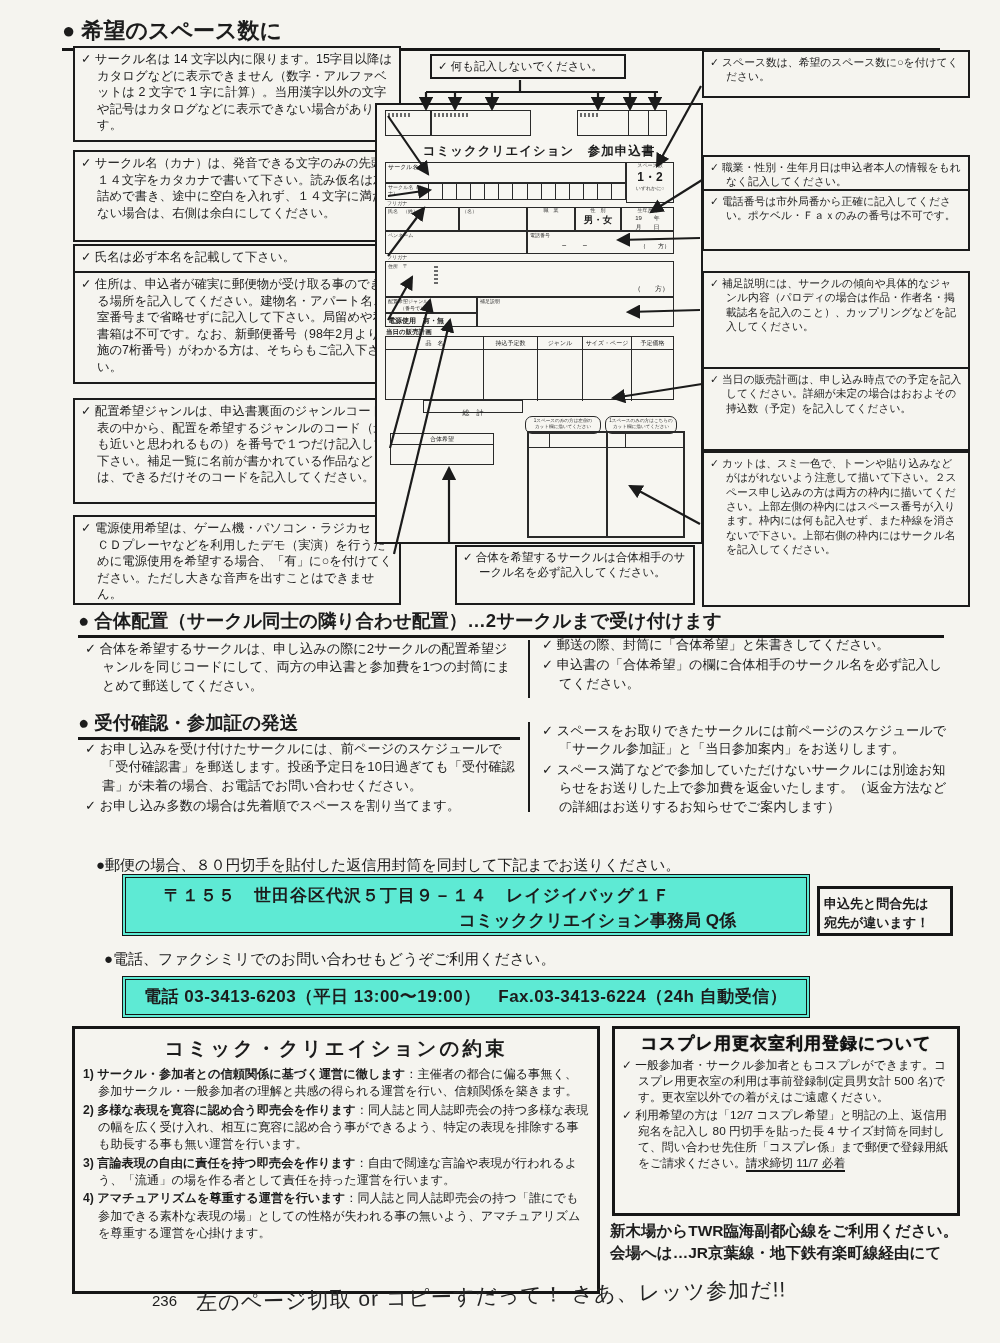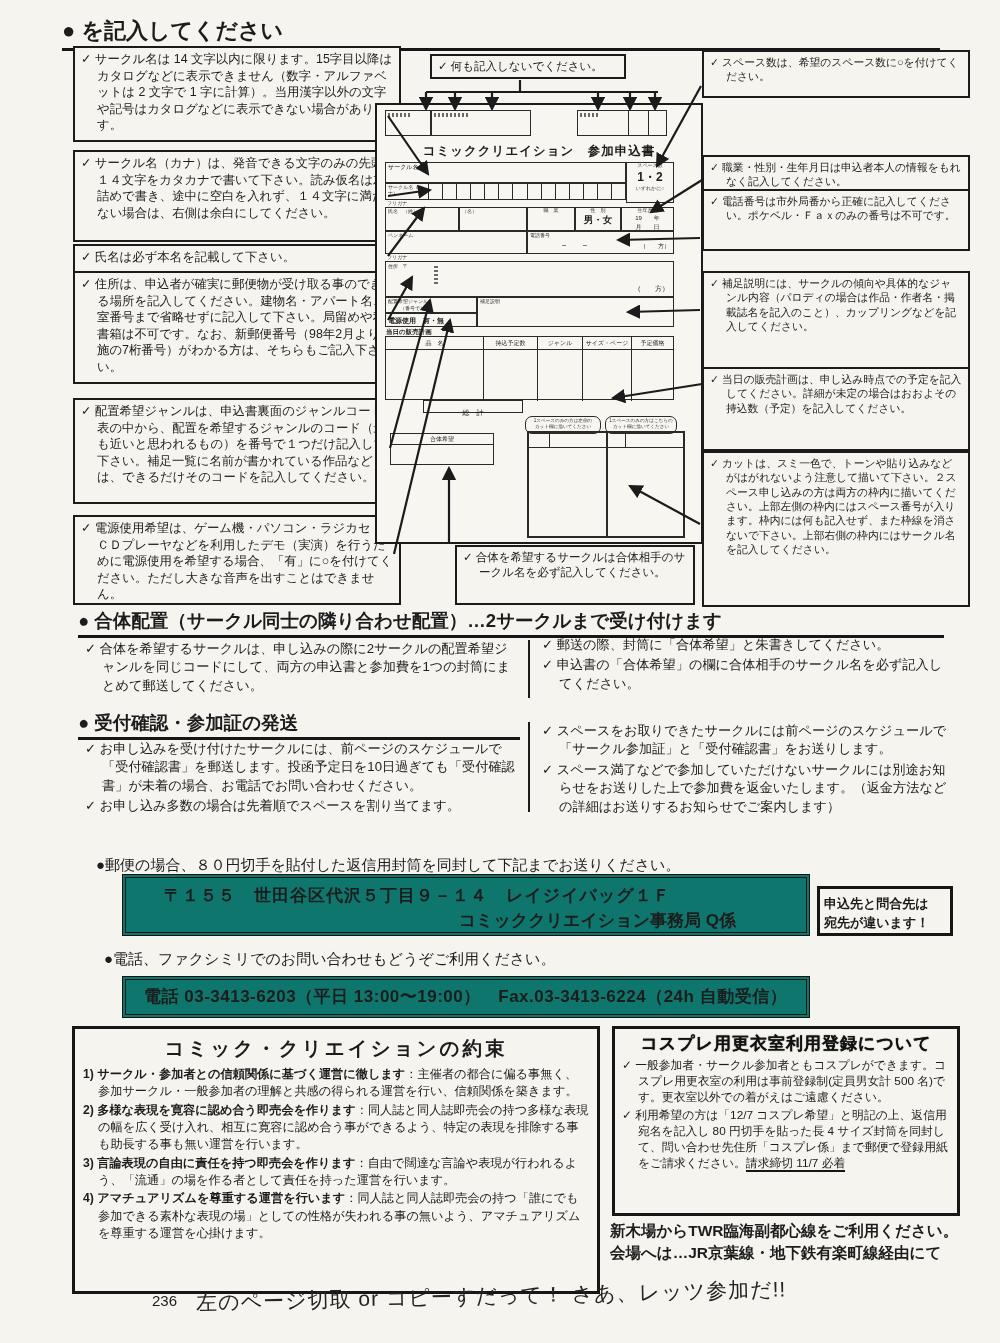--- a/index.html
+++ b/index.html
@@ -21,36 +21,36 @@
   .form{border:2px solid #1b1b1b;background:#f7f6f1;}
   .fc{border:1px solid #2a2a2a;position:absolute;box-sizing:border-box;}
   .tl{font-size:6px;line-height:1.1;color:#222;}
   .tl5{font-size:5px;line-height:1.1;color:#333;}
   .smudge{background:repeating-linear-gradient(90deg,#6a6a6a 0 2px,transparent 2px 4px);height:4px;}
   .kana{display:flex;}
   .kana div{flex:1;border-right:1px solid #2a2a2a;}
   .kana div:last-child{border-right:none;}
   .rnote{border:1px solid #2a2a2a;border-radius:7px;font-size:4.6px;line-height:1.25;text-align:center;white-space:pre-line;padding-top:1px;color:#333;}
   
-  .dbox{border:4px double #141414;background:#0f766e;box-sizing:border-box;}
+  .dbox{border:4px double #141414;background:#5eead4;box-sizing:border-box;}
   
   .pbox{border:3px solid #161616;box-sizing:border-box;background:#f5f4ef;}
   .pitem{padding-left:15px;text-indent:-15px;margin-bottom:1px;}
   .cos-title{font-weight:bold;text-align:center;letter-spacing:1px;color:#111;
     text-shadow:0 0 1px #111;}
   .uline{border-bottom:2px solid #161616;}
   .hand{font-size:21px;letter-spacing:1px;color:#242424;transform:rotate(-1.3deg);white-space:nowrap;}
   svg.arrows{position:absolute;left:0;top:0;pointer-events:none;z-index:40;}
 </style>
 </head>
 <body>
 
 <div class="page">
 
-  <div class="abs hd" style="left:62px;top:16px;width:878px;font-size:22px;">● を記入してください</div>
+  <div class="abs hd" style="left:62px;top:16px;width:878px;font-size:22px;">● 希望のスペース数に</div>
 
   <div class="abs nb lnb" style="top:46px;height:86px;">
       <div class="hang">✓ サークル名は 14 文字以内に限ります。15字目以降はカタログなどに表示できません（数字・アルファベットは 2 文字で 1 字に計算）。当用漢字以外の文字や記号はカタログなどに表示できない場合があります。</div>
     </div>
   <div class="abs nb lnb" style="top:150px;height:82px;">
       <div class="hang">✓ サークル名（カナ）は、発音できる文字のみの先頭１４文字をカタカナで書いて下さい。読み仮名は左詰めで書き、途中に空白を入れず、１４文字に満たない場合は、右側は余白にしてください。</div>
     </div>
   <div class="abs nb lnb" style="top:244px;height:22px;">
       <div class="hang">✓ 氏名は必ず本名を記載して下さい。</div>
     </div>
@@ -231,21 +231,21 @@
     <div class="it">✓ 申込書の「合体希望」の欄に合体相手のサークル名を必ず記入してください。</div>
   </div>
 
   <div class="abs hd" style="left:78px;top:710px;width:442px;font-size:18.5px;">● 受付確認・参加証の発送</div>
   <div class="abs bul" style="left:85px;top:740px;width:434px;">
     <div class="it">✓ お申し込みを受け付けたサークルには、前ページのスケジュールで「受付確認書」を郵送します。投函予定日を10日過ぎても「受付確認書」が未着の場合、お電話でお問い合わせください。</div>
     <div class="it">✓ お申し込み多数の場合は先着順でスペースを割り当てます。</div>
   </div>
   <div class="abs vdiv" style="left:528px;top:722px;height:90px;"></div>
   <div class="abs bul" style="left:542px;top:722px;width:414px;">
-    <div class="it">✓ スペースをお取りできたサークルには前ページのスケジュールで「サークル参加証」と「受付確認書」をお送りします。</div>
+    <div class="it">✓ スペースをお取りできたサークルには前ページのスケジュールで「サークル参加証」と「当日参加案内」をお送りします。</div>
     <div class="it">✓ スペース満了などで参加していただけないサークルには別途お知らせをお送りした上で参加費を返金いたします。（返金方法などの詳細はお送りするお知らせでご案内します）</div>
   </div>
 
   <div class="abs" style="left:96px;top:856px;font-size:15px;">●郵便の場合、８０円切手を貼付した返信用封筒を同封して下記までお送りください。</div>
 
   <div class="abs dbox" style="left:122px;top:874px;width:688px;height:62px;padding:6px 14px;">
     <div style="font-size:17px;font-weight:bold;letter-spacing:1px;padding-left:24px;">〒１５５　世田谷区代沢５丁目９－１４　レイジイバッグ１Ｆ</div>
     <div style="font-size:17px;font-weight:bold;text-align:right;padding-right:56px;margin-top:2px;">コミッククリエイション事務局 Q係</div>
   </div>
   <div class="abs" style="left:817px;top:886px;width:136px;height:50px;border:3px solid #161616;box-sizing:border-box;padding:6px 4px;font-size:13px;font-weight:bold;line-height:1.45;">

